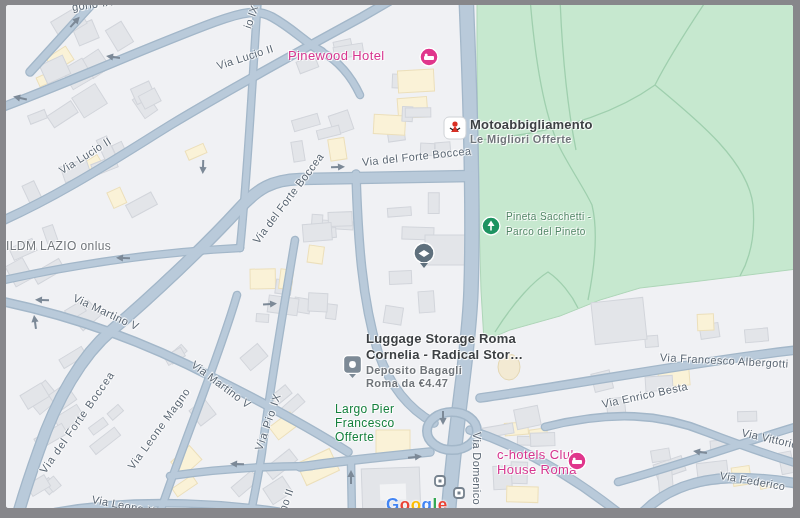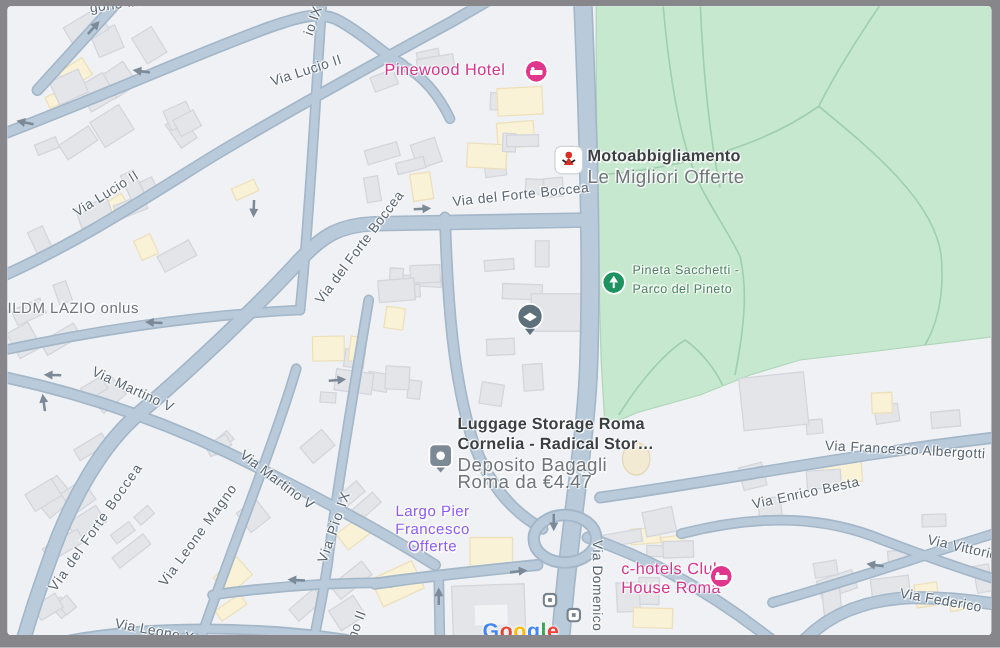--- a/index.html
+++ b/index.html
@@ -6,25 +6,25 @@
   body{width:800px;height:518px;position:relative;background:#87878b;overflow:hidden;
        font-family:"Liberation Sans",sans-serif;}
   #map{position:absolute;left:6px;top:5px;width:787px;height:503px;background:#f0f1f4;
        border-radius:3px;overflow:hidden;}
   #world{position:absolute;left:-6px;top:-5px;width:800px;height:518px;}
   svg#canvas{position:absolute;left:0;top:0;}
   .lbl{position:absolute;white-space:nowrap;color:#5a6673;font-size:11px;letter-spacing:.4px;
        text-shadow:0 0 2px #fff,0 0 2px #fff,1px 1px 0 rgba(255,255,255,.85),-1px -1px 0 rgba(255,255,255,.85);
        transform-origin:left center;z-index:4;}
   .poi-title{font-size:13px;color:#3c4043;font-weight:700;letter-spacing:.2px;}
-  .poi-sub{font-size:15px;color:#70757a;font-weight:400;}
+  .poi-sub{font-size:11px;color:#70757a;font-weight:700;}
   .pink{color:#d6358f;font-weight:500;font-size:13px;}
   .green{color:#4e8363;font-weight:500;font-size:10px;}
   .gray-poi{color:#70757a;font-size:12px;font-weight:400;}
-  .largo{color:#8b5cf6;font-size:12px;line-height:14px;text-align:center;}
+  .largo{color:#15803d;font-size:12px;line-height:14px;text-align:left;margin-left:19px;}
   .icon{position:absolute;z-index:5;}
   #google-logo{position:absolute;left:386px;top:495px;z-index:6;font-size:17px;font-weight:bold;
        letter-spacing:.5px;text-shadow:0 0 2px #fff,0 0 3px #fff;}
 </style>
 </head>
 <body>
 
 <div id="map">
  <div id="world">
 
@@ -293,21 +293,21 @@
   <div class="lbl" style="left:258px;top:444px;transform:rotate(-71deg);letter-spacing:1.2px">Via Pio IX</div>
   <div class="lbl" style="left:247px;top:22px;transform:rotate(-71deg)">io IX</div>
   <div class="lbl" style="left:92px;top:493px;transform:rotate(11deg)">Via Leone X</div>
   <div class="lbl" style="left:282px;top:505px;transform:rotate(-70deg)">no II</div>
   <div class="lbl" style="left:483px;top:432px;transform:rotate(90deg);transform-origin:top left">Via Domenico</div>
   <div class="lbl" style="left:660px;top:351px;transform:rotate(3deg)">Via Francesco Albergotti</div>
   <div class="lbl" style="left:602px;top:398px;transform:rotate(-12deg)">Via Enrico Besta</div>
   <div class="lbl" style="left:742px;top:426px;transform:rotate(13deg)">Via Vittorio</div>
   <div class="lbl" style="left:720px;top:469px;transform:rotate(10deg)">Via Federico</div>
 
-  <div class="lbl pink" style="left:300px;top:48px;width:112px;text-align:center">Pinewood Hotel</div>
+  <div class="lbl pink" style="left:288px;top:48px;width:112px;text-align:left">Pinewood Hotel</div>
   <div class="icon" style="left:419px;top:47px">
     <svg width="20" height="20">
           <circle cx="10" cy="10" r="9" fill="#e0368c" stroke="#fff" stroke-width="1.4"></circle>
       <rect x="5" y="9" width="10" height="4" rx="1" fill="#fff"></rect>
           <circle cx="7.2" cy="8" r="1.5" fill="#fff"></circle>
         </svg>
   </div>
 
   <div class="icon" style="left:443px;top:116px">
     <svg width="24" height="24">

